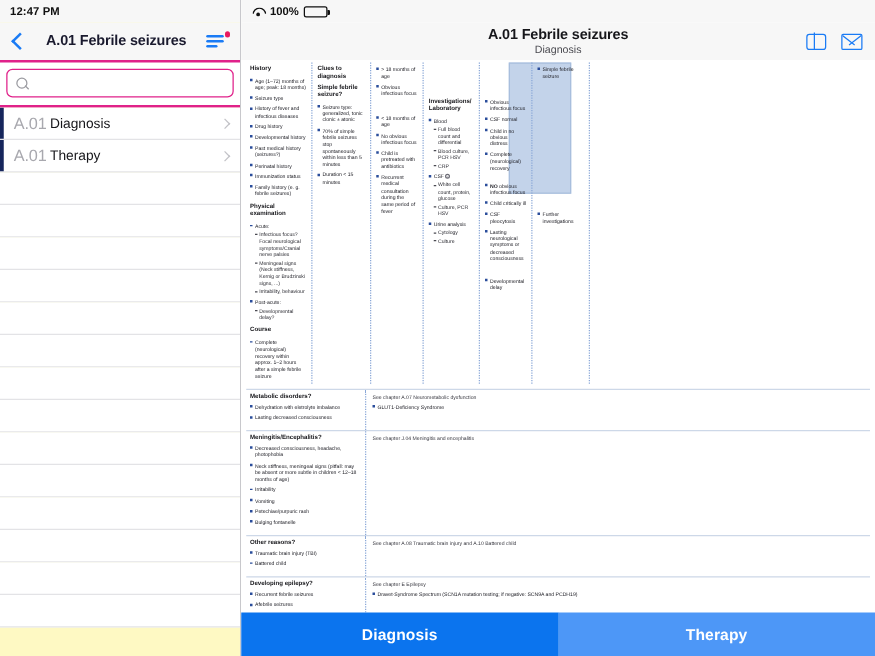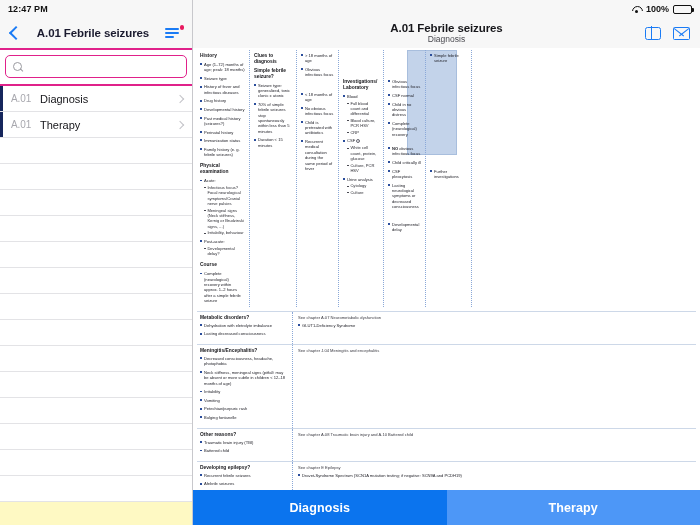--- a/index.html
+++ b/index.html
@@ -88,42 +88,42 @@
   .list-row {
     height: 26px; display: flex; align-items: center;
     border-bottom: 1px solid #e3e3e6; position: relative;
     background: #fff; cursor: pointer;
   }
   .list-row.filled::before {
     content: ""; position: absolute; left: 0; top: 0; bottom: 0;
     width: 3px; background: #16265c;
   }
   .row-code {
-    width: 40px; padding-left: 11px; font-size: 10px; color: #a8a8ae;
+    width: 40px; padding-left: 11px; font-size: 13px; color: #a8a8ae;
     letter-spacing: -.1px;
   }
   .row-label { flex: 1; font-size: 11px; color: #16161a; }
   .row-chevron {
     width: 18px; position: relative; height: 100%;
   }
   .row-chevron::before {
     content: ""; position: absolute; left: 3px; top: 9.5px;
     width: 5px; height: 5px;
     border-right: 1.3px solid #c2c2c7; border-top: 1.3px solid #c2c2c7;
     transform: rotate(45deg);
   }
   .empty-row { height: 26px; border-bottom: 1px solid #e3e3e6; background: #fff; }
 
   
   .right-panel {
     width: 507px; height: 525px; background: #fff;
     display: flex; flex-direction: column; position: relative;
   }
   .right-status {
-    height: 18px; display: flex; align-items: center; justify-content: flex-end;
+    height: 18px; display: flex; align-items: center; 
     padding: 0 8px; background: #f7f7f7; gap: 4px;
   }
   .wifi-icon { width: 11px; height: 9px; position: relative; }
   .wifi-icon::before {
     content: ""; position: absolute; left: 1px; top: 1.5px;
     width: 9px; height: 9px; border: 1.4px solid #111;
     border-radius: 50%; clip-path: polygon(0 0, 100% 0, 100% 45%, 0 45%);
   }
   .wifi-icon::after {
     content: ""; position: absolute; left: 4px; top: 5.5px;

